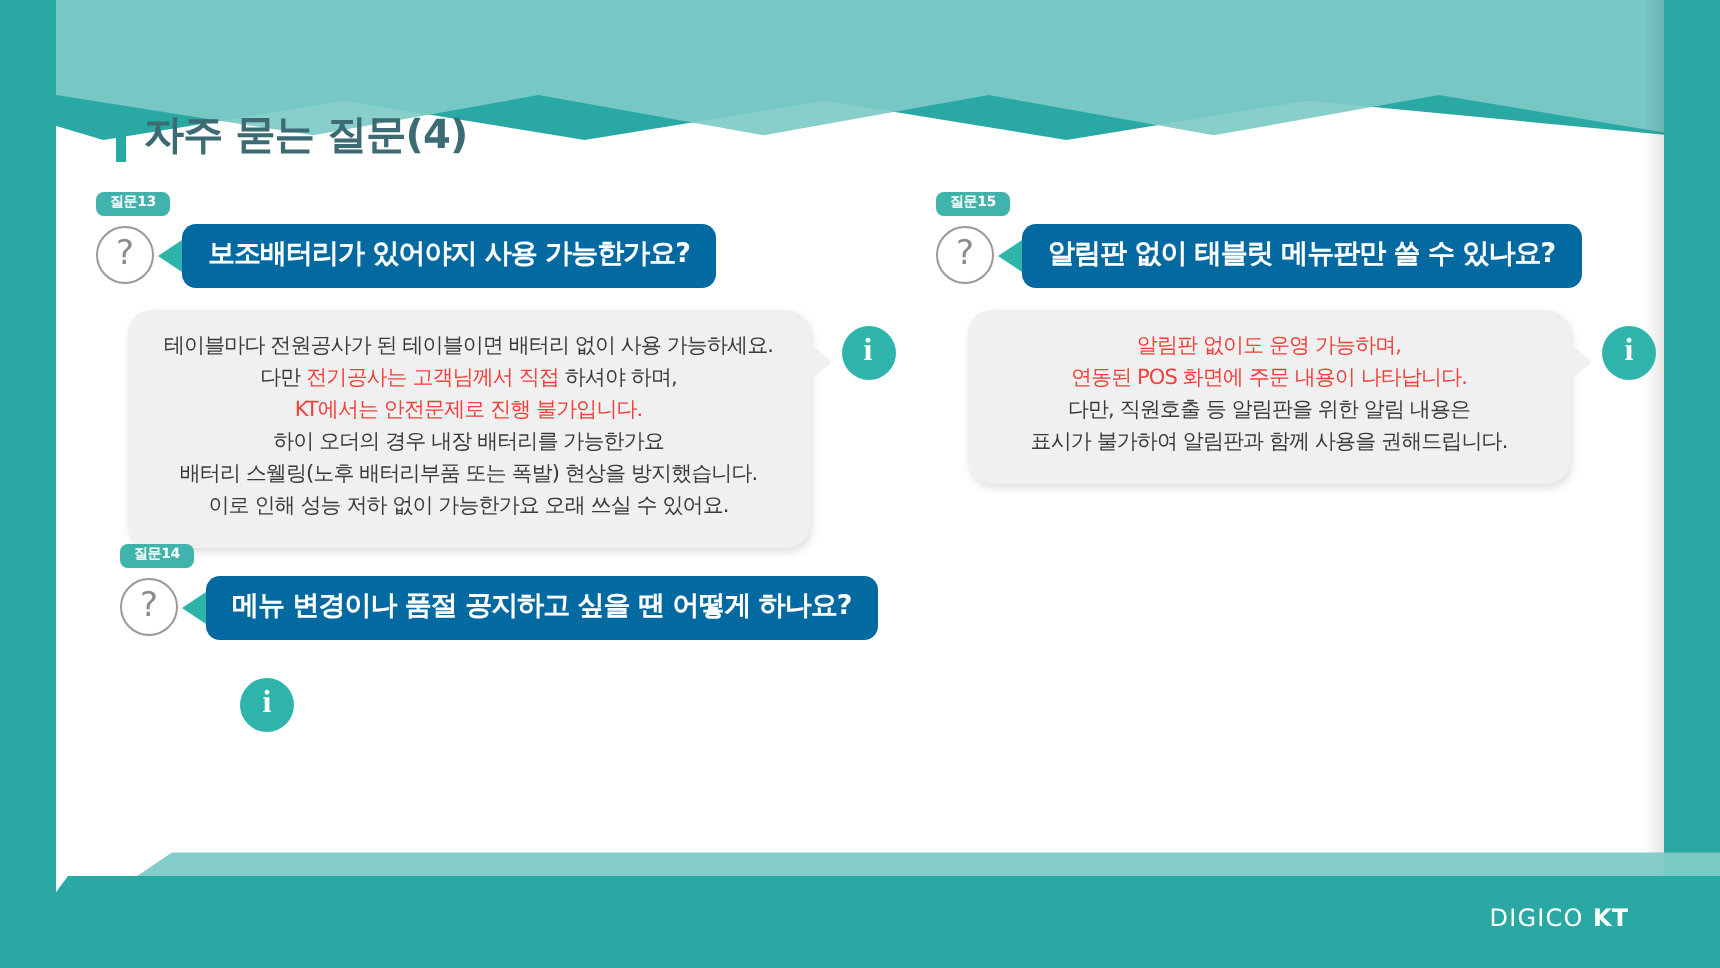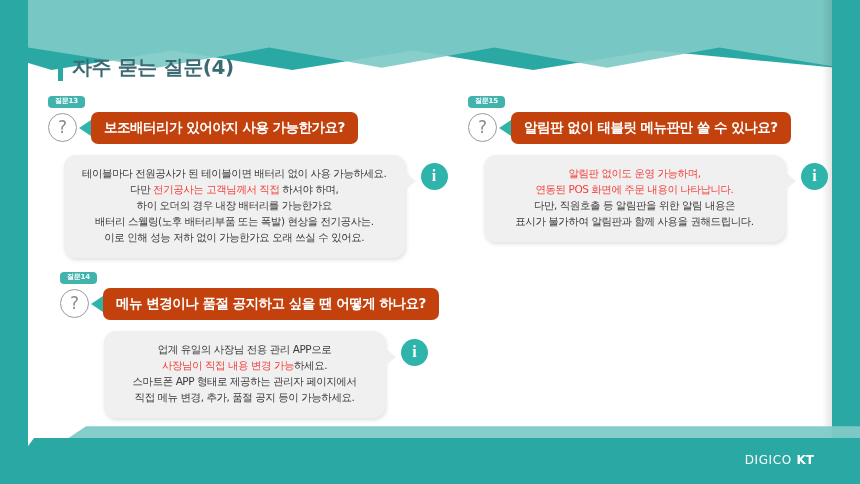--- a/index.html
+++ b/index.html
@@ -167,21 +167,21 @@
   }
   .q-tail {
     width: 0; height: 0;
     margin-left: 2px;
     border-top: 8px solid transparent;
     border-bottom: 8px solid transparent;
     border-right: 12px solid #2fb4ab;
     flex: 0 0 auto;
   }
   .q-bubble {
-    background: #c2410c;
+    background: #0369a1;
     color: #ffffff;
     font-size: 13.5px;
     font-weight: 700;
     border-radius: 7px;
     padding: 8px 13px 9px;
     letter-spacing: -.5px;
     line-height: 1.1;
     white-space: nowrap;
   }
 
@@ -267,22 +267,23 @@
       <span class="badge">질문13</span>
       <div class="q-row">
         <div class="q-mark">?</div>
         <div class="q-tail"></div>
         <div class="q-bubble">보조배터리가 있어야지 사용 가능한가요?</div>
       </div>
       <div class="a-row">
         <div class="a-bubble">
             <div class="a-line">테이블마다 전원공사가 된 테이블이면 배터리 없이 사용 가능하세요.</div>
             <div class="a-line">다만 <em>전기공사는 고객님께서 직접</em> 하셔야 하며,</div>
+            <div class="a-line hl"><em>KT에서는 안전문제로 진행 불가입니다.</em></div>
             <div class="a-line">하이 오더의 경우 내장 배터리를 가능한가요</div>
-            <div class="a-line">배터리 스웰링(노후 배터리부품 또는 폭발) 현상을 전기공사는.</div>
+            <div class="a-line">배터리 스웰링(노후 배터리부품 또는 폭발) 현상을 방지했습니다.</div>
             <div class="a-line">이로 인해 성능 저하 없이 가능한가요 오래 쓰실 수 있어요.</div>
           </div>
         <div class="a-icon">i</div>
       </div>
     </div>
 
     <div class="faq faq-2">
       <span class="badge">질문15</span>
       <div class="q-row">
         <div class="q-mark">?</div>
@@ -301,24 +302,18 @@
     </div>
 
     <div class="faq faq-3">
       <span class="badge">질문14</span>
       <div class="q-row">
         <div class="q-mark">?</div>
         <div class="q-tail"></div>
         <div class="q-bubble">메뉴 변경이나 품절 공지하고 싶을 땐 어떻게 하나요?</div>
       </div>
       <div class="a-row" style="margin-left:44px;margin-right:52px;">
-        <div class="a-bubble">
-            <div class="a-line">업계 유일의 사장님 전용 관리 APP으로</div>
-            <div class="a-line"><em>사장님이 직접 내용 변경 가능</em>하세요.</div>
-            <div class="a-line">스마트폰 APP 형태로 제공하는 관리자 페이지에서</div>
-            <div class="a-line">직접 메뉴 변경, 추가, 품절 공지 등이 가능하세요.</div>
-          </div>
         <div class="a-icon">i</div>
       </div>
     </div>
 
   </div>
 </div>
 
 </body></html>

